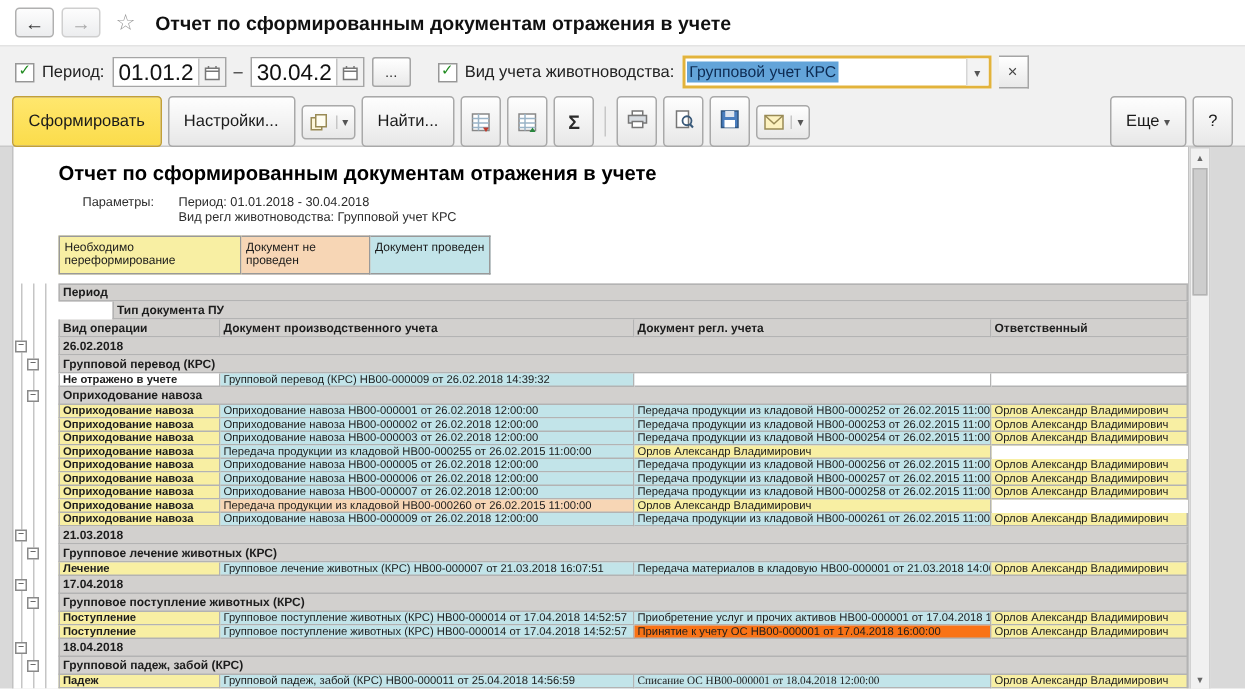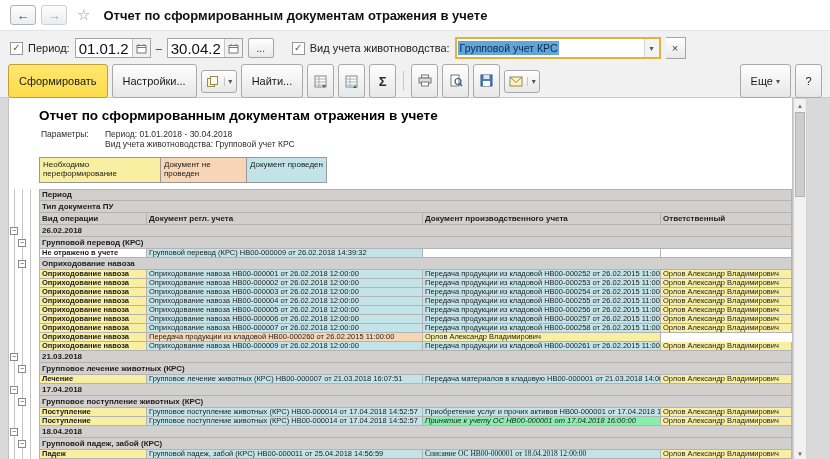--- a/index.html
+++ b/index.html
@@ -59,21 +59,21 @@
   .report { width:785px; background:#fff; border:1px solid #c2c2c2; border-top:0;
             overflow:hidden; padding-top:8px; }
   .vscroll { width:14px; background:#f1f1f1; border:1px solid #d2d2d2; display:flex;
              flex-direction:column; }
   .vscroll .sbtn { height:13px; font-size:6px; color:#666; display:flex; align-items:center;
                    justify-content:center; }
   .vscroll .thumb { height:85px; background:#cdcdcd; border:1px solid #b3b3b3; margin:0 1px; }
   .vscroll .sgap { flex:1; }
 
   .rtitle { margin:2px 0 6px 30px; font-size:13.5px; font-weight:bold; color:#000; }
-  .params { margin-left:32px; display:grid; grid-template-columns:58px auto; column-gap:6px;
+  .params { margin-left:46px; display:grid; grid-template-columns:58px auto; column-gap:6px;
             font-size:8.5px; line-height:10px; color:#2c2c2c; }
   .params .plabel { grid-column:1; grid-row:1; }
   .params .pline1 { grid-column:2; grid-row:1; }
   .params .pline2 { grid-column:2; grid-row:2; }
 
   .legend { display:flex; margin:8px 0 6px 30px; }
   .lcell { border:1px solid #999; font-size:8px; line-height:9px; padding:2px 3px; height:26px; }
 
   .grid { position:relative; margin-top:2px; }
   .treeline { position:absolute; top:0; bottom:0; width:1px; background:#c5c5c5; z-index:0; }
@@ -220,41 +220,41 @@
       <button class="btn iconbtn">?</button>
     </div>
   </div>
 
   <div class="workspace">
     <div class="report">
       <div class="rtitle">Отчет по сформированным документам отражения в учете</div>
       <div class="params">
         <span class="plabel">Параметры:</span>
         <span class="pline1">Период: 01.01.2018 - 30.04.2018</span>
-        <span class="pline2">Вид учета животноводства: Групповой учет КРС</span>
+        <span class="pline2">Вид регл животноводства: Групповой учет КРС</span>
       </div>
       <div class="legend">
           <div class="lcell" style="background: rgb(248, 239, 163); width: 122px;">Необходимо переформирование</div>
           <div class="lcell" style="background: rgb(247, 214, 181); width: 86px; border-left: 0px;">Документ не проведен</div>
           <div class="lcell" style="background: rgb(194, 228, 233); width: 80px; border-left: 0px;">Документ проведен</div>
         </div>
       <div class="grid">
           <div class="trow r12">
             <div class="gutter"></div>
             <div class="cell bold cfirst" style="background: rgb(210, 208, 206); grid-column: 2 / 6;">Период</div>
           </div>
           <div class="trow r12">
             <div class="gutter"></div>
-            <div class="cell bold cfirst" style="background: rgb(210, 208, 206); grid-column: 2 / 6;">Тип документа ПУ</div>
+            <div class="cell bold cfirst" style="background: rgb(210, 208, 206); grid-column: 2 / 6; margin-left: 36px;">Тип документа ПУ</div>
           </div>
           <div class="trow r12">
             <div class="gutter"></div>
             <div class="cell bold cfirst" style="background: rgb(210, 208, 206);">Вид операции</div>
+            <div class="cell bold" style="background: rgb(210, 208, 206);">Документ производственного учета</div>
             <div class="cell bold" style="background: rgb(210, 208, 206);">Документ регл. учета</div>
-            <div class="cell bold" style="background: rgb(210, 208, 206);">Документ производственного учета</div>
             <div class="cell bold" style="background: rgb(210, 208, 206);">Ответственный</div>
           </div>
           <div class="trow r12">
             <div class="gutter">
               <div class="exp" style="margin-left: 1px;">−</div>
             </div>
             <div class="cell bold cfirst" style="background: rgb(210, 208, 206); grid-column: 2 / 6;">26.02.2018</div>
           </div>
           <div class="trow r12">
             <div class="gutter">
@@ -292,21 +292,20 @@
           <div class="trow r9">
             <div class="gutter"></div>
             <div class="cell bold cfirst" style="background: rgb(248, 239, 163);">Оприходование навоза</div>
             <div class="cell" style="background: rgb(194, 228, 233);">Оприходование навоза НВ00-000003 от 26.02.2018 12:00:00</div>
             <div class="cell" style="background: rgb(194, 228, 233);">Передача продукции из кладовой НВ00-000254 от 26.02.2015 11:00:00</div>
             <div class="cell" style="background: rgb(248, 239, 163);">Орлов Александр Владимирович</div>
           </div>
           <div class="trow r9">
             <div class="gutter"></div>
             <div class="cell bold cfirst" style="background: rgb(248, 239, 163);">Оприходование навоза</div>
-            <div class="cell" style="background: rgb(194, 228, 233);">Оприходование навоза НВ00-000004 от 26.02.2018 12:00:00</div>
             <div class="cell" style="background: rgb(194, 228, 233);">Передача продукции из кладовой НВ00-000255 от 26.02.2015 11:00:00</div>
             <div class="cell" style="background: rgb(248, 239, 163);">Орлов Александр Владимирович</div>
           </div>
           <div class="trow r9">
             <div class="gutter"></div>
             <div class="cell bold cfirst" style="background: rgb(248, 239, 163);">Оприходование навоза</div>
             <div class="cell" style="background: rgb(194, 228, 233);">Оприходование навоза НВ00-000005 от 26.02.2018 12:00:00</div>
             <div class="cell" style="background: rgb(194, 228, 233);">Передача продукции из кладовой НВ00-000256 от 26.02.2015 11:00:00</div>
             <div class="cell" style="background: rgb(248, 239, 163);">Орлов Александр Владимирович</div>
           </div>
@@ -372,21 +371,21 @@
             <div class="gutter"></div>
             <div class="cell bold cfirst" style="background: rgb(248, 239, 163);">Поступление</div>
             <div class="cell" style="background: rgb(194, 228, 233);">Групповое поступление животных (КРС) НВ00-000014 от 17.04.2018 14:52:57</div>
             <div class="cell" style="background: rgb(194, 228, 233);">Приобретение услуг и прочих активов НВ00-000001 от 17.04.2018 14:55:01</div>
             <div class="cell" style="background: rgb(248, 239, 163);">Орлов Александр Владимирович</div>
           </div>
           <div class="trow r9">
             <div class="gutter"></div>
             <div class="cell bold cfirst" style="background: rgb(248, 239, 163);">Поступление</div>
             <div class="cell" style="background: rgb(194, 228, 233);">Групповое поступление животных (КРС) НВ00-000014 от 17.04.2018 14:52:57</div>
-            <div class="cell" style="background: #86efac; font-style: italic;">Принятие к учету ОС НВ00-000001 от 17.04.2018 16:00:00</div>
+            <div class="cell" style="background: #f97316;">Принятие к учету ОС НВ00-000001 от 17.04.2018 16:00:00</div>
             <div class="cell" style="background: rgb(248, 239, 163);">Орлов Александр Владимирович</div>
           </div>
           <div class="trow r12">
             <div class="gutter">
               <div class="exp" style="margin-left: 1px;">−</div>
             </div>
             <div class="cell bold cfirst" style="background: rgb(210, 208, 206); grid-column: 2 / 6;">18.04.2018</div>
           </div>
           <div class="trow r12">
             <div class="gutter">

